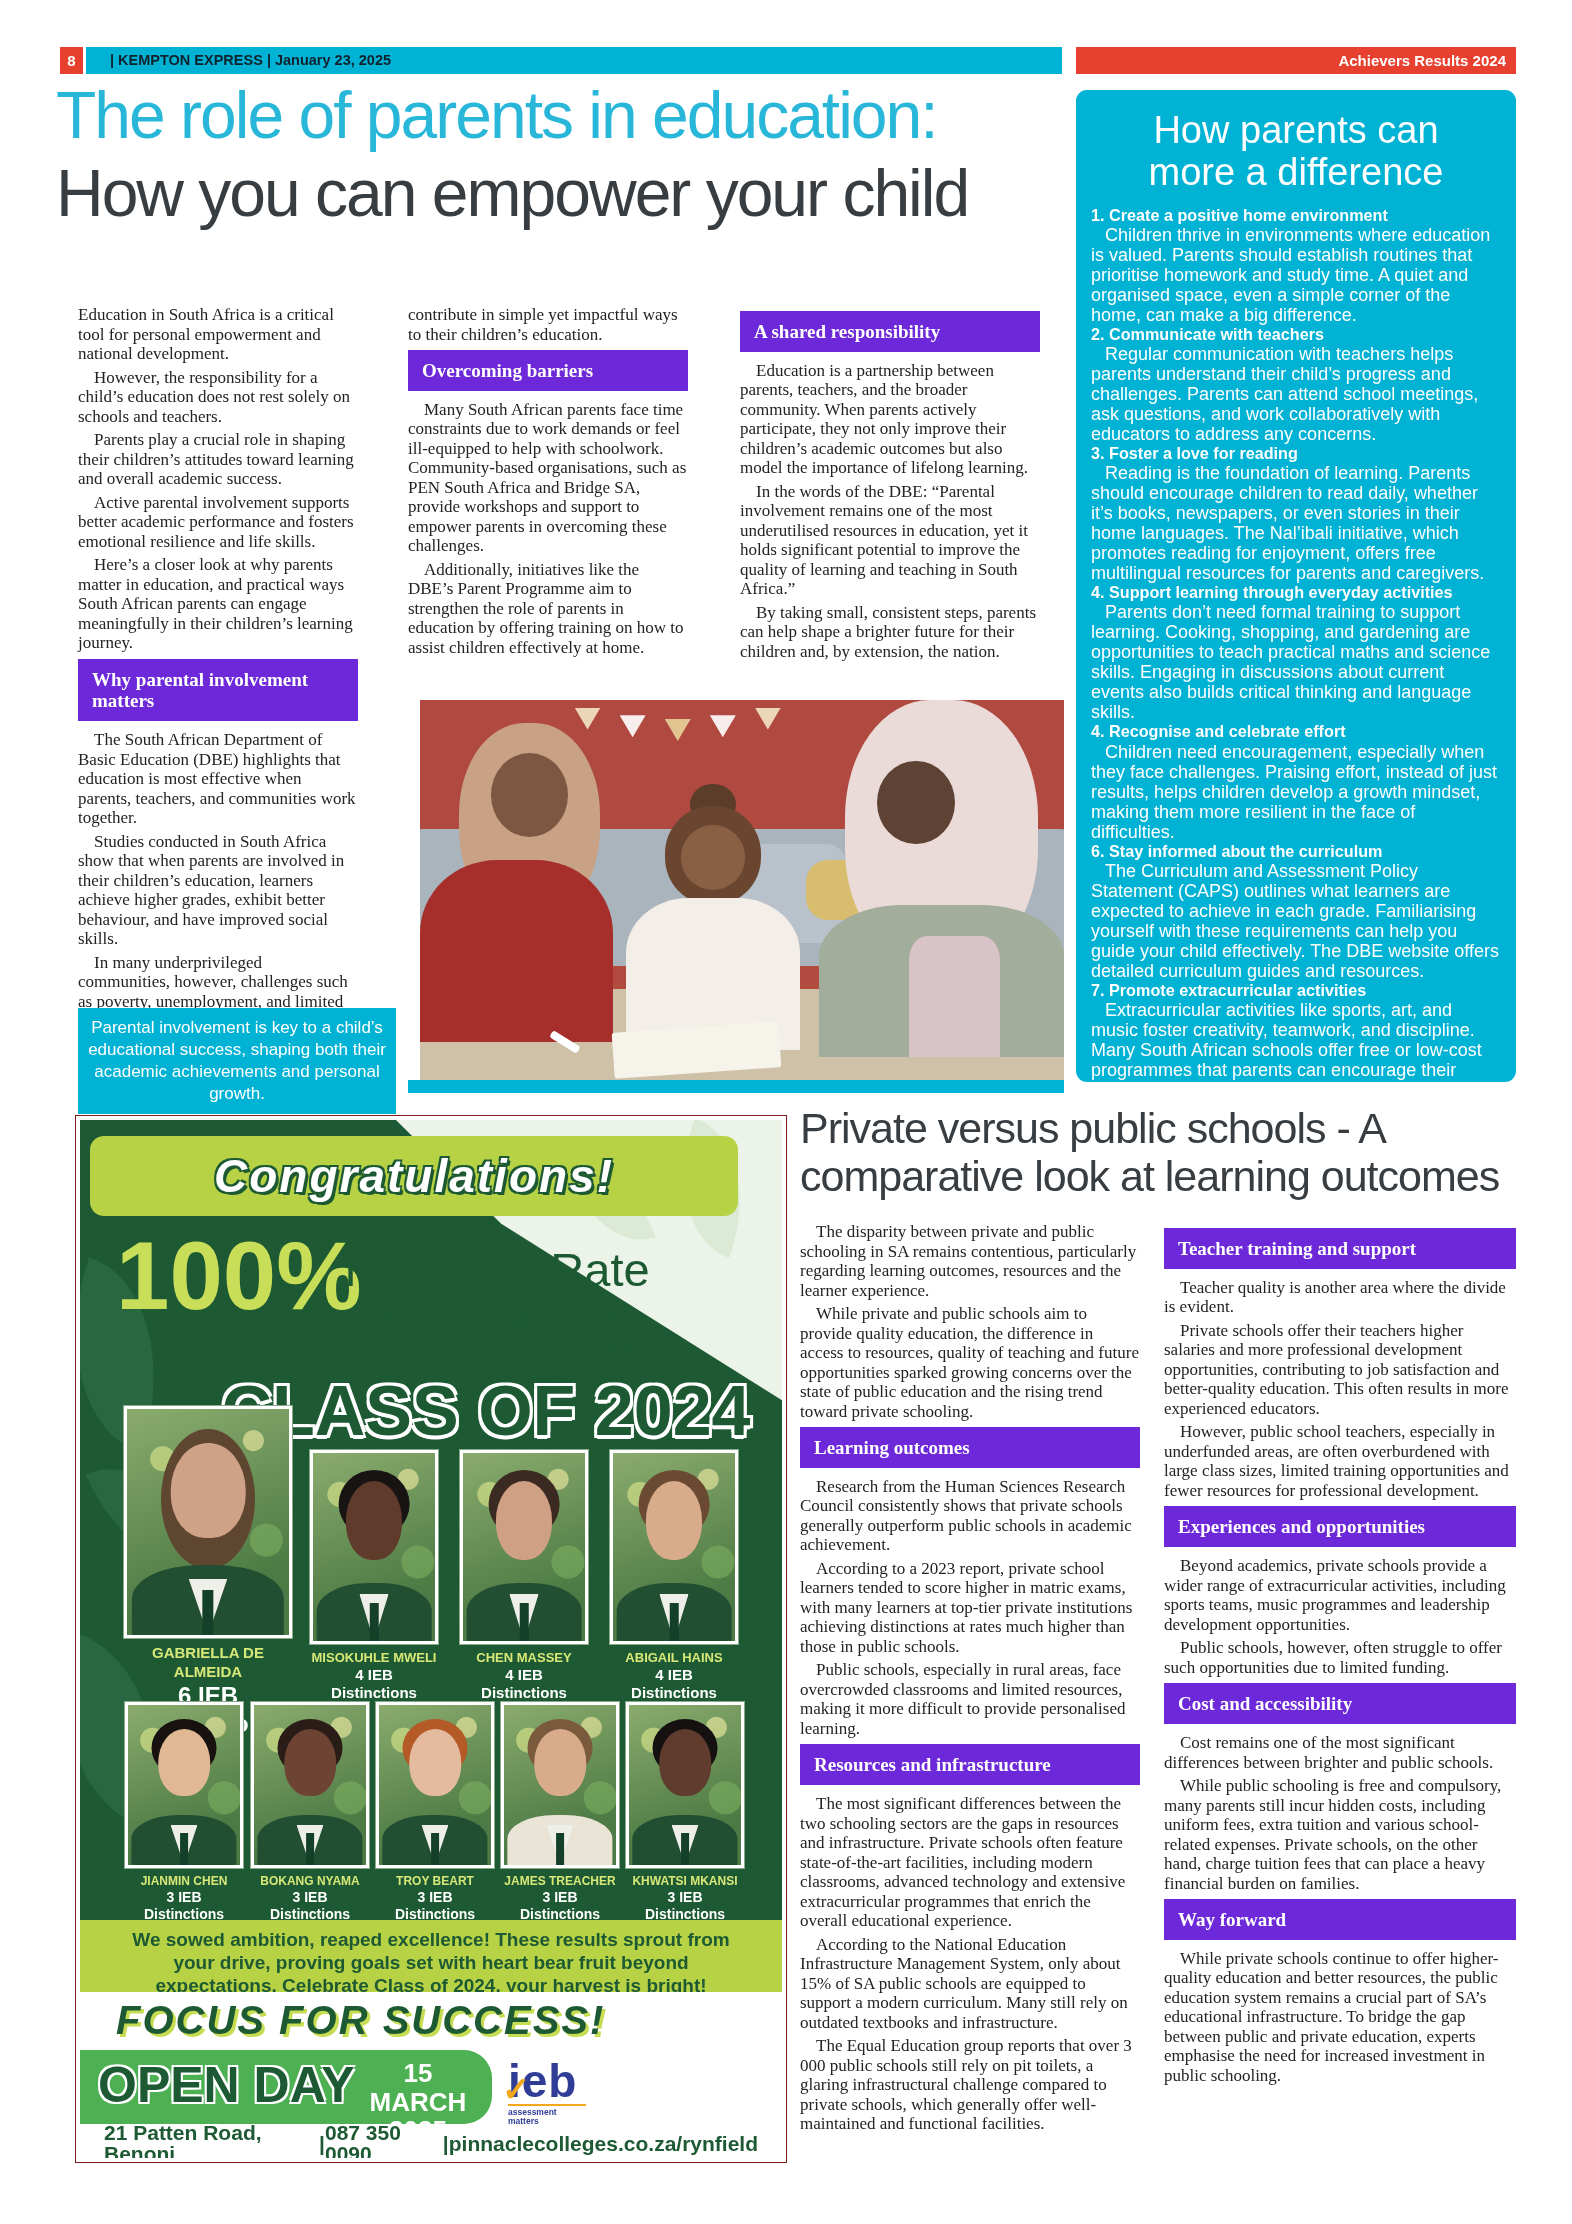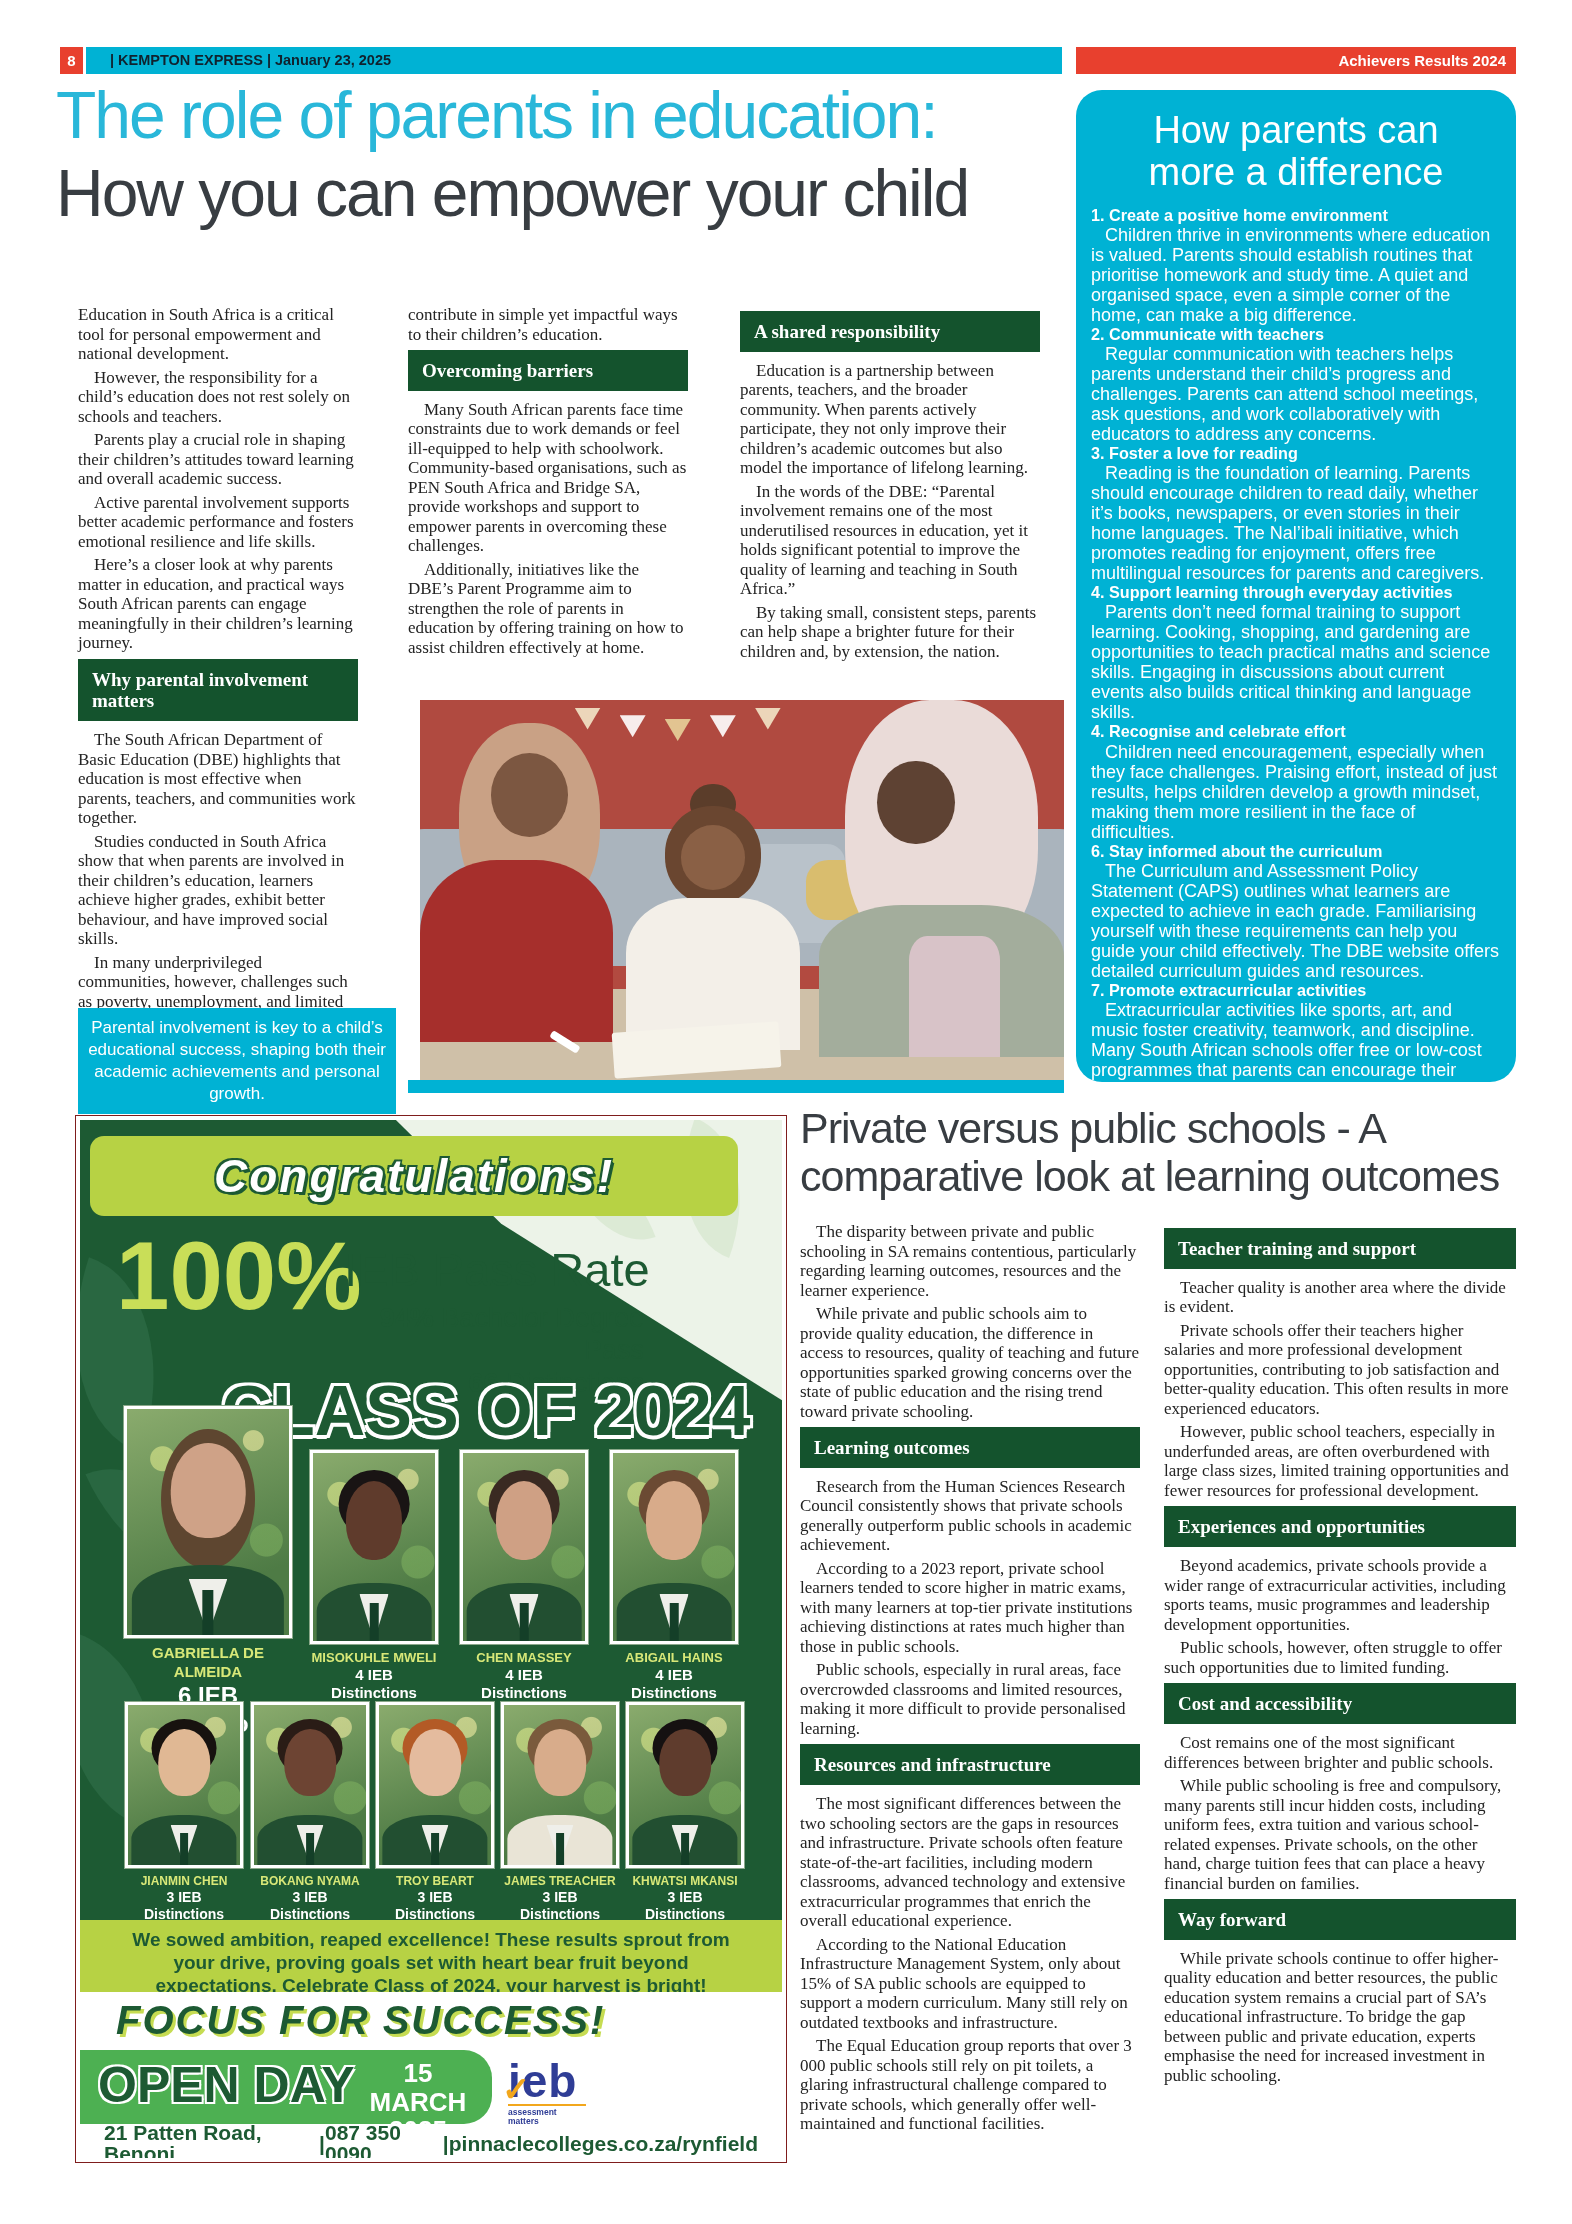--- a/index.html
+++ b/index.html
@@ -16,31 +16,31 @@
           font:700 15px/27px "Liberation Sans",sans-serif;padding-right:10px;box-sizing:border-box;}
 
   
   #h1cyan{left:56px;top:82px;font:400 66px/1 "Liberation Sans",sans-serif;color:#29b7d9;letter-spacing:-2px;white-space:nowrap;}
   #h1dark{left:56px;top:160px;font:400 66px/1 "Liberation Sans",sans-serif;color:#383d42;letter-spacing:-2px;white-space:nowrap;}
 
   
   .col{position:absolute;font-size:17px;line-height:19.5px;}
   .paras p{margin:0 0 4px 0;text-indent:16px;}
   .paras.lead-flat p:first-of-type{text-indent:0;}
-  .sechead{background:#14532d;color:#fff;font:700 19px/1.15 "Liberation Serif",serif;
+  .sechead{background:#6d28d9;color:#fff;font:700 19px/1.15 "Liberation Serif",serif;
            padding:10px 14px 9px;margin:6px 0 9px 0;}
   #col1{left:78px;top:305px;width:280px;}
   #col2{left:408px;top:305px;width:280px;}
   #col3{left:740px;top:305px;width:300px;}
   #quote{left:78px;top:1008px;width:318px;background:#00b2d4;color:#fff;box-sizing:border-box;
          font:400 17px/1.3 "Liberation Sans",sans-serif;text-align:center;padding:9px 10px;}
   #cyanrule{left:408px;top:1080px;width:656px;height:13px;background:#00b2d4;}
 
   
-  #sidebar{left:1076px;top:90px;width:440px;height:992px;background:#00b2d4;border-radius:26px;
+  #sidebar{left:1076px;top:90px;width:440px;height:992px;background:#00b2d4;border-radius:11px;
            color:#fff;font-family:"Liberation Sans",sans-serif;box-sizing:border-box;padding:20px 15px 0;}
   #sb-title{text-align:center;font-size:38px;line-height:1.1;font-weight:400;margin-bottom:12px;}
   .tip-h{font-weight:700;font-size:16.2px;line-height:19.2px;}
   .tip-b{font-size:18px;line-height:20px;text-indent:14px;}
 
   
   #photo{left:420px;top:700px;width:644px;height:380px;overflow:hidden;background:#b24a40;}
   .wall{position:absolute;left:0;top:0;width:100%;height:48%;background:#b04a40;}
   .flag{position:absolute;width:26px;height:22px;clip-path:polygon(0 0,100% 0,50% 100%);opacity:.9;}
   .couch{position:absolute;left:-4%;top:34%;width:108%;height:36%;background:#aab4bd;border-radius:30px;}

